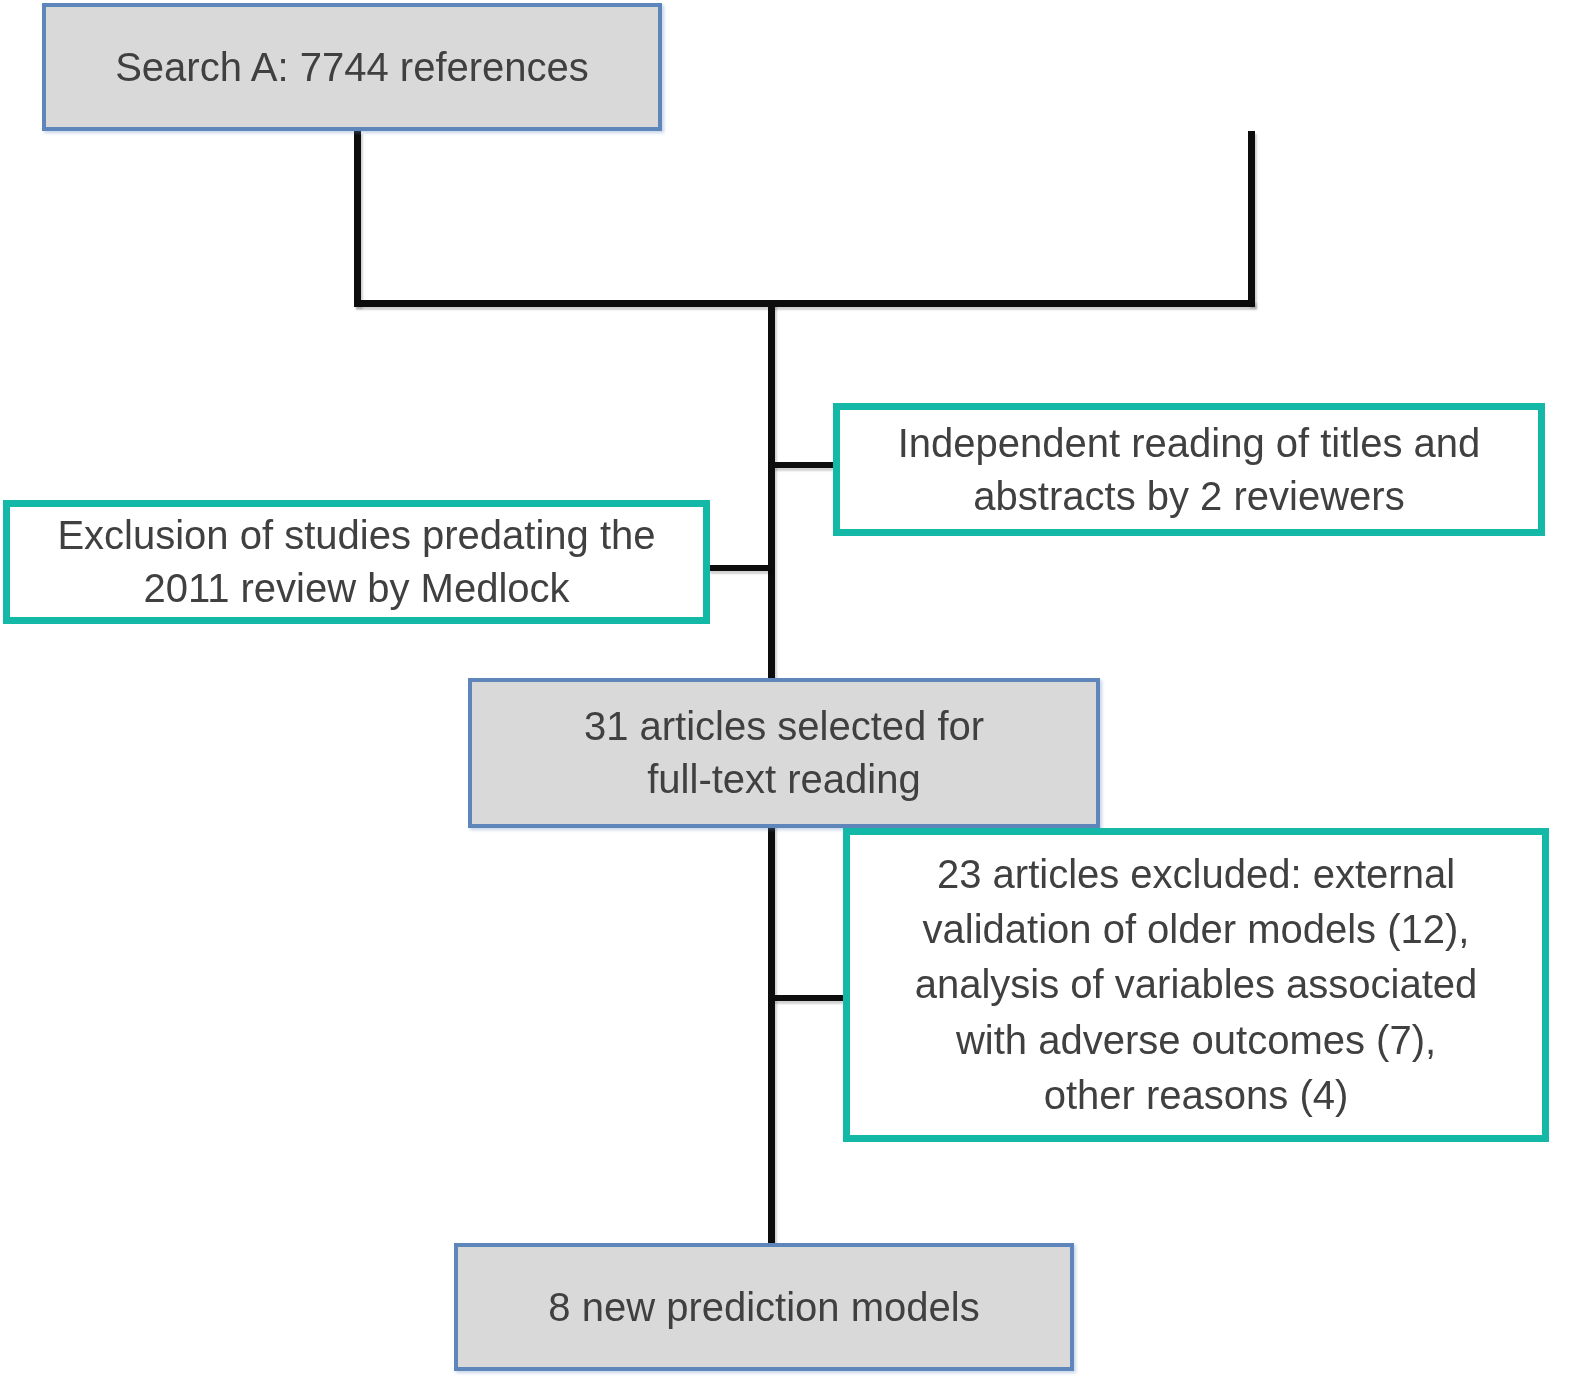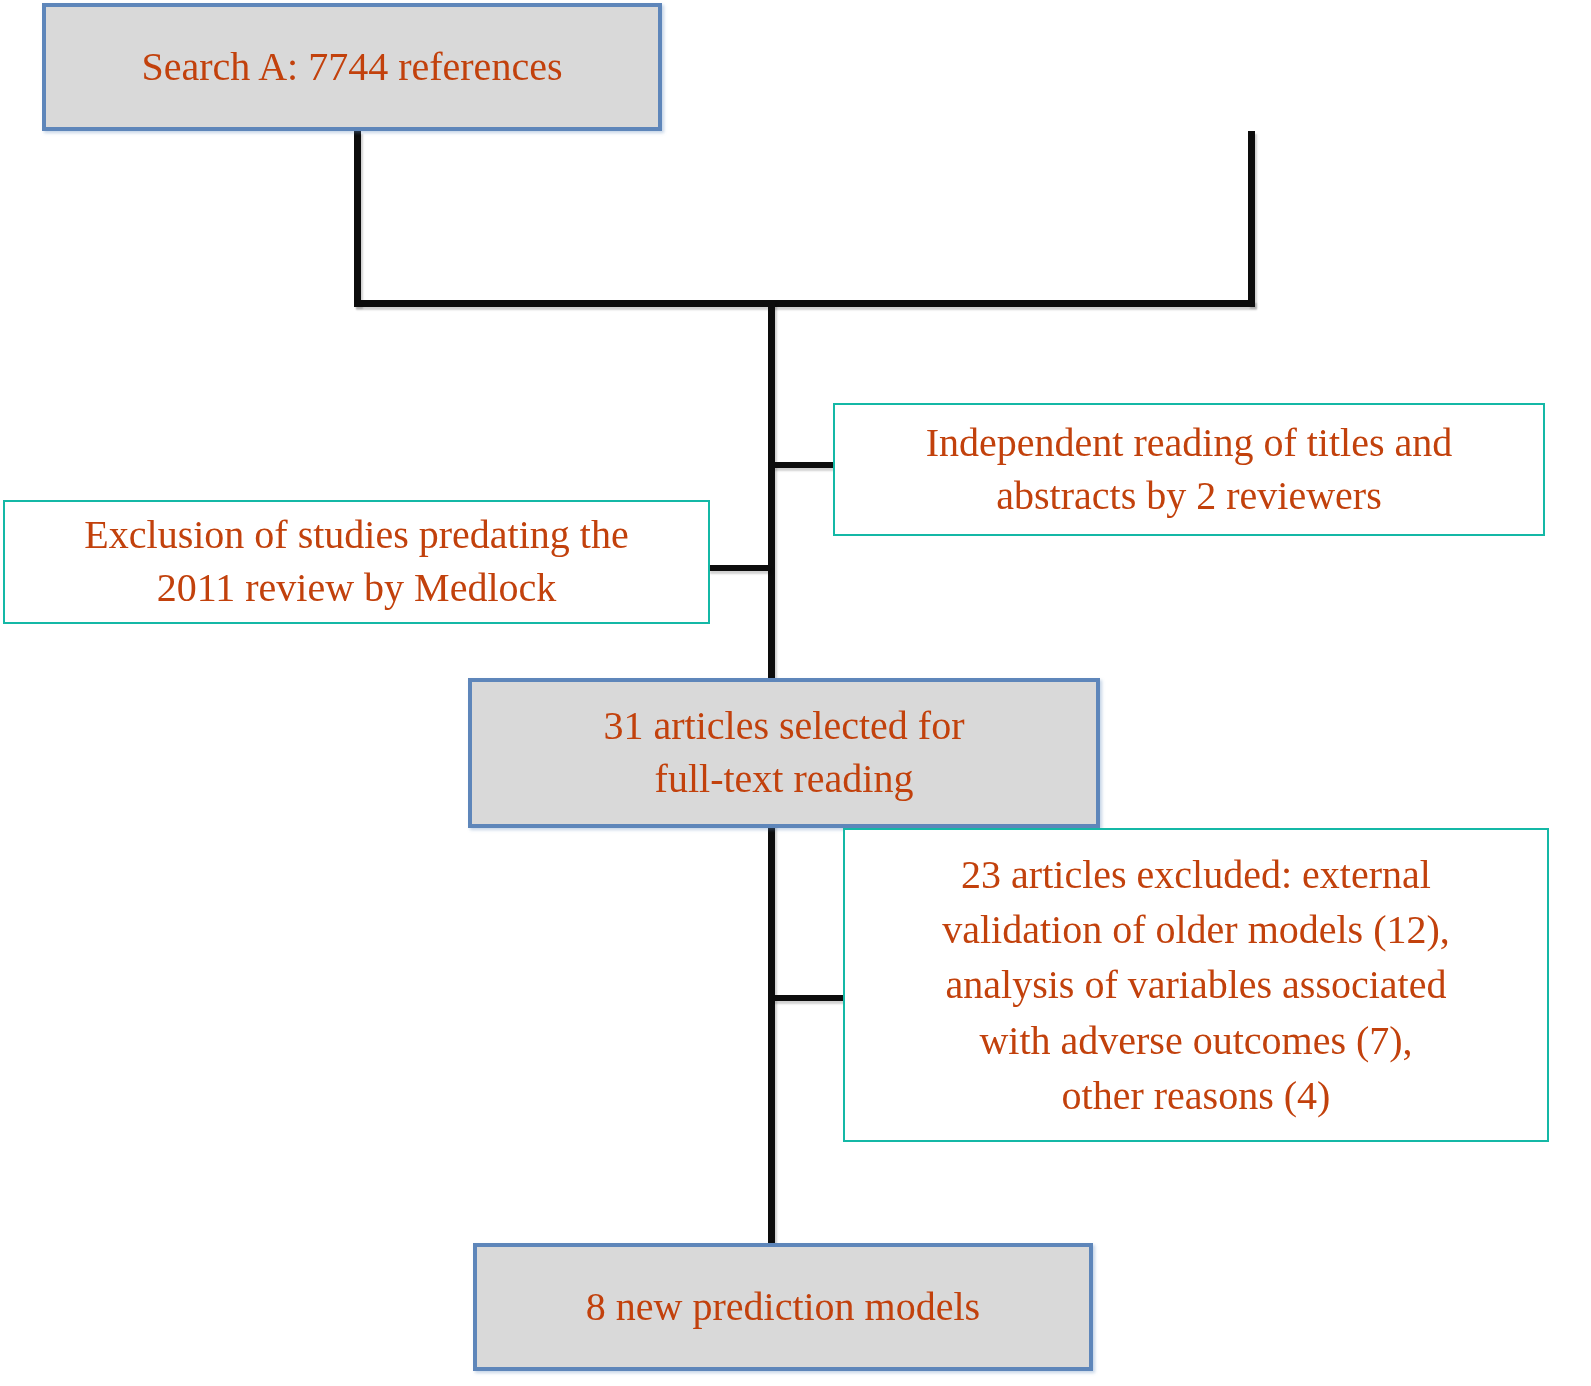--- a/index.html
+++ b/index.html
@@ -5,22 +5,22 @@
   html, body {
     margin: 0;
     padding: 0;
     background: #ffffff;
   }
   .canvas {
     position: relative;
     width: 1591px;
     height: 1386px;
     background: #ffffff;
-    font-family: Liberation Serif, serif;
-    color: #c2410c;
+    font-family: Liberation Sans, sans-serif;
+    color: #404040;
     overflow: hidden;
   }
   .node {
     position: absolute;
     box-sizing: border-box;
     display: flex;
     align-items: center;
     justify-content: center;
     text-align: center;
     font-size: 40px;
@@ -30,21 +30,21 @@
     white-space: pre-line;
     padding: 0 10px;
   }
   .node.primary {
     background: #d9d9d9;
     border: 4px solid #5e86ba;
     box-shadow: 2px 2px 3px rgba(91, 134, 186, 0.35);
   }
   .node.step {
     background: #ffffff;
-    border: 2px solid #14b8a6;
+    border: 7px solid #14b8a6;
   }
   .node.excluded {
     line-height: 1.38;
   }
   .line {
     position: absolute;
     background: #0d0d0d;
     box-shadow: 2px 3px 2px rgba(0, 0, 0, 0.18);
   }
 </style>
@@ -83,17 +83,17 @@
   </div>
 
   <div class="node step excluded" style="left:843px; top:828px; width:706px; height:314px;">
     <span class="label">23 articles excluded: external
 validation of older models (12),
 analysis of variables associated
 with adverse outcomes (7),
 other reasons (4)</span>
   </div>
 
-  <div class="node primary" style="left:473px; top:1243px; width:620px; height:128px;">
+  <div class="node primary" style="left:454px; top:1243px; width:620px; height:128px;">
     <span class="label">8 new prediction models</span>
   </div>
 
 </div>
 
 </body></html>

